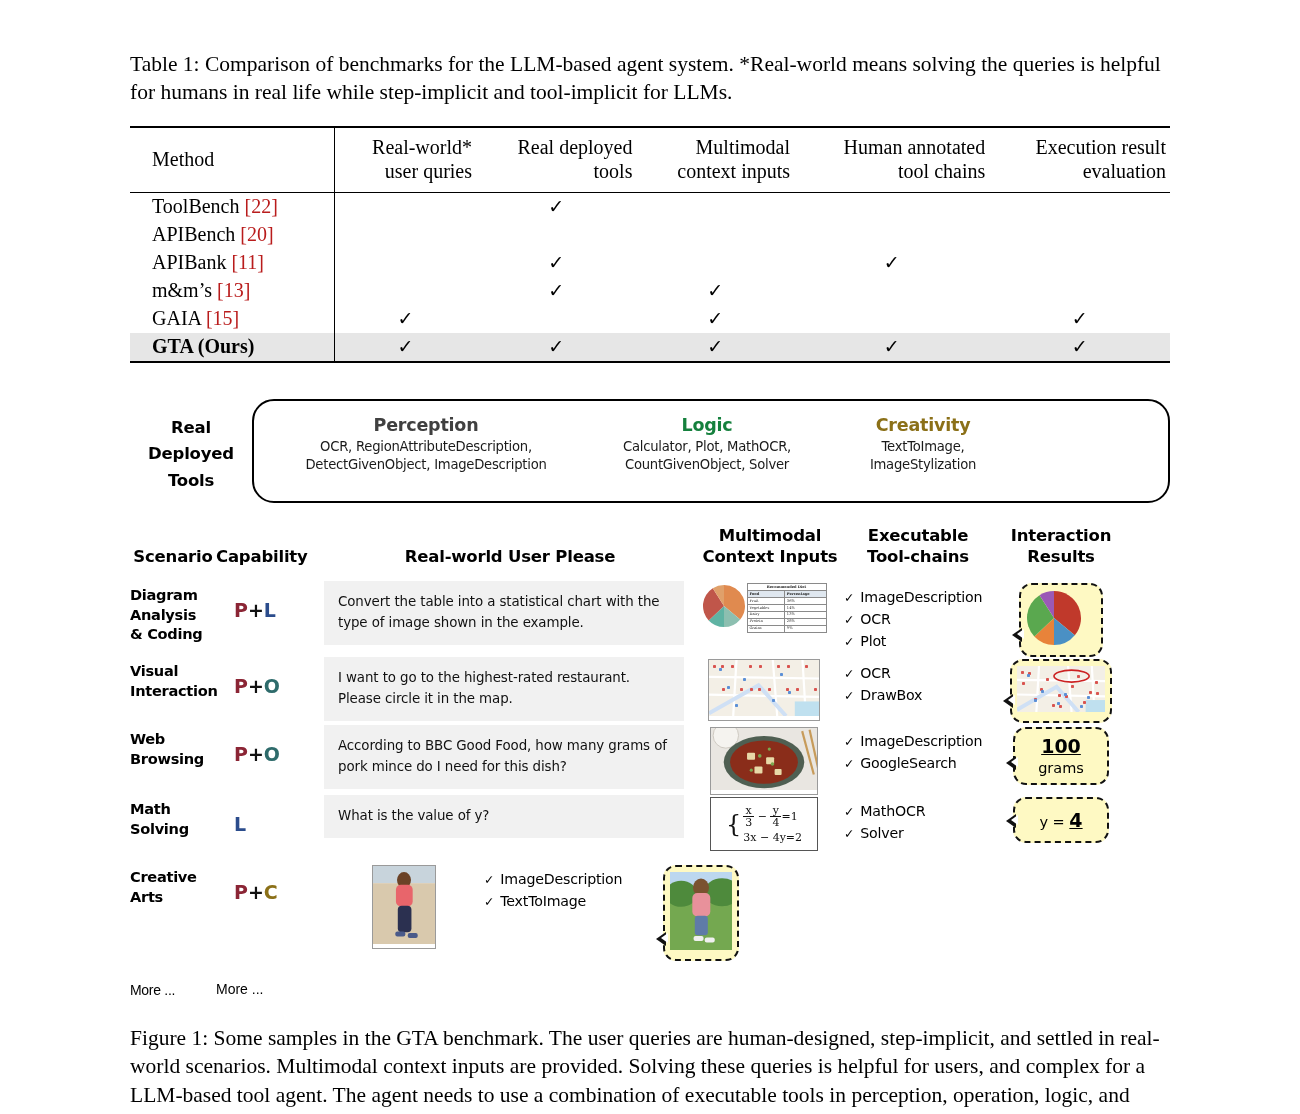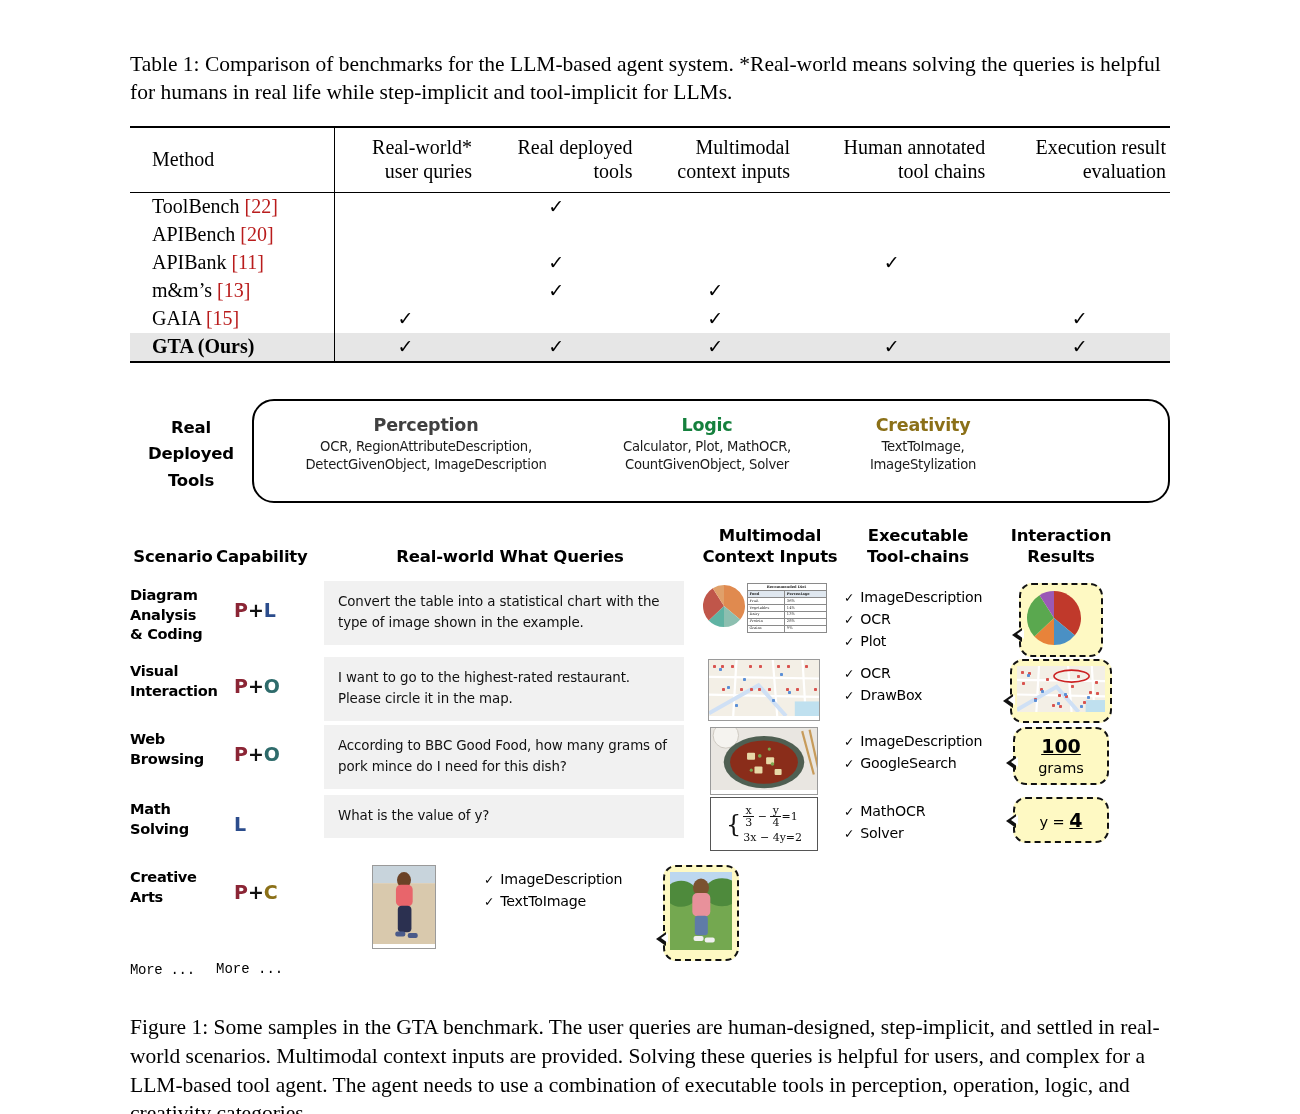--- a/index.html
+++ b/index.html
@@ -189,24 +189,25 @@
   }
   .cell-chain .tick { margin-right: 6px; font-size: 12.5px; }
   .cell-result {
     width: 130px;
     display: flex;
     justify-content: center;
     padding-top: 2px;
     box-sizing: border-box;
   }
   .more {
-    font-family: Liberation Mono, monospace;
+    font-family: Liberation Sans, sans-serif;
     font-size: 14px;
     font-weight: normal;
     padding-top: 0;
+    margin-top: 20px;
   }
 
   
   .bubble {
     border: 2.4px dashed #111;
     border-radius: 13px;
     padding: 5px;
     position: relative;
     background: #fef9c3;
     box-sizing: border-box;
@@ -397,21 +398,21 @@
     </div>
 
     <div class="col-heads">
       <div class="ch ch-scenario">
         <div>Scenario</div>
       </div>
       <div class="ch ch-capability">
         <div>Capability</div>
       </div>
       <div class="ch ch-queries">
-        <div>Real-world What Queries</div>
+        <div>Real-world User Please</div>
       </div>
       <div class="ch ch-inputs">
         <div>Multimodal</div>
         <div>Context Inputs</div>
       </div>
       <div class="ch ch-chains">
         <div>Executable</div>
         <div>Tool-chains</div>
       </div>
       <div class="ch ch-results">

